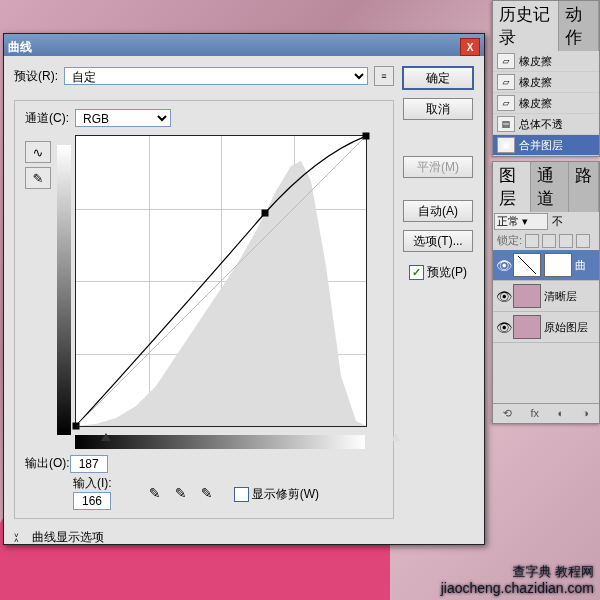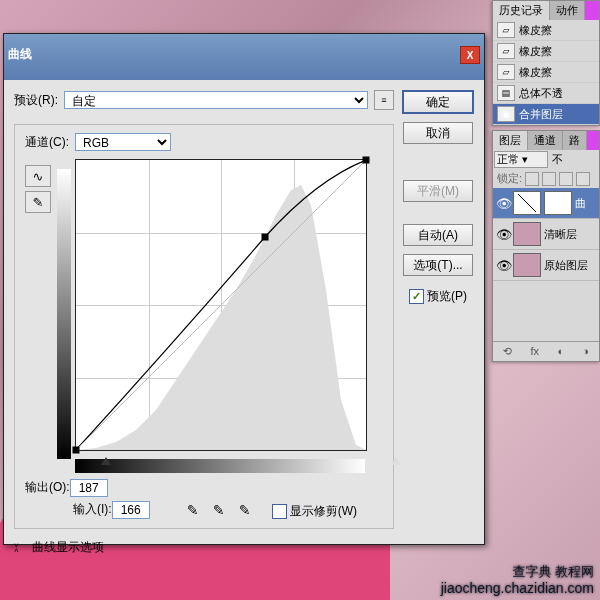--- a/index.html
+++ b/index.html
@@ -1,19 +1,19 @@
 <!DOCTYPE html>
 <html><head>
 <meta charset="utf-8">
 <style>
 body{margin:0;font-family:"Microsoft YaHei",SimSun,sans-serif;font-size:12px;background:#888;overflow:hidden;width:600px;height:600px;position:relative}
 .bg{position:absolute;inset:0;background:linear-gradient(135deg,#d4a5b8 0%,#b88a9c 30%,#e8c5d0 60%,#c8a0b0 100%)}
 .bg-coat{position:absolute;bottom:0;left:0;width:65%;height:18%;background:#e0457a;border-radius:50% 50% 0 0/30% 30% 0 0}
 .dialog{position:absolute;left:3px;top:33px;width:480px;height:510px;background:#e4e4e4;border:1px solid #222;box-shadow:2px 2px 6px rgba(0,0,0,.5)}
-.titlebar{height:22px;background:linear-gradient(#7a9cc6,#5a7cb0);display:flex;align-items:flex-start;justify-content:space-between;padding:12px 4px;color:#fff;font-weight:bold}
+.titlebar{height:22px;background:linear-gradient(#7a9cc6,#5a7cb0);display:flex;align-items:flex-end;justify-content:space-between;padding:0 4px;color:#fff;font-weight:bold}
 .close-btn{width:18px;height:16px;background:#d84030;border:1px solid #a02010;display:flex;align-items:center;justify-content:center;color:#fff;font-size:10px;font-weight:bold;cursor:pointer}
 .body{padding:10px;display:flex;gap:8px}
 .left{flex:1}
 .right{width:72px;display:flex;flex-direction:column;gap:8px;align-items:center}
 .row{display:flex;align-items:center;gap:6px;margin-bottom:8px}
 .lbl{white-space:nowrap}
 select,input[type=text]{border:1px solid #7a9cc6;background:#fff;font-size:12px;padding:1px 3px;height:18px;box-sizing:border-box}
 .preset-sel{flex:1}
 .menu-ic{width:18px;height:18px;border:1px solid #999;background:#e8e8e8;display:flex;align-items:center;justify-content:center;font-size:9px}
 .channel-sel{width:96px}
@@ -37,21 +37,21 @@
 .xgrad{width:290px;height:14px;background:linear-gradient(to right,#000,#fff);margin-left:48px}
 .out-row{display:flex;align-items:center;gap:4px;margin-top:6px}
 .io-inp{width:38px;text-align:center}
 .in-row{display:flex;align-items:center;gap:4px;margin-left:48px;margin-top:2px}
 .droppers{display:inline-flex;gap:8px;margin-left:30px}
 .dropper{width:18px;height:18px;display:flex;align-items:center;justify-content:center;font-size:14px}
 .show-opt{display:flex;align-items:center;gap:4px;margin-top:10px}
 .expand{width:14px;display:inline-flex;flex-direction:column;font-size:8px;line-height:5px}
 .panels{position:absolute;right:0;top:0;width:108px;display:flex;flex-direction:column;gap:4px}
 .panel{background:#d8d8d8;border:1px solid #888;box-shadow:-1px 1px 3px rgba(0,0,0,.3)}
-.panel-tabs{display:flex;background:#d946ef;font-size:11px}
+.panel-tabs{display:flex;background:#d946ef;font-size:17px}
 .ptab{padding:2px 6px;background:#d8d8d8;border-right:1px solid #999}
 .ptab.inactive{background:#b8b8b8}
 .hist-item{display:flex;align-items:center;gap:4px;padding:2px 4px;border-bottom:1px solid #ccc;font-size:11px}
 .hist-item.sel{background:#4a6cb0;color:#fff}
 .hist-ic{width:16px;height:14px;background:#f0f0f0;border:1px solid #999;font-size:9px;display:flex;align-items:center;justify-content:center}
 .lay-top{display:flex;gap:4px;padding:1px;font-size:11px;align-items:center}
 .lay-sel{width:48px;border:1px solid #999;background:#eee;padding:0 2px}
 .lock-row{display:flex;gap:3px;padding:2px 4px;font-size:11px;align-items:center;color:#666}
 .lock-ic{width:12px;height:12px;border:1px solid #999;background:#ddd}
 .layer{display:flex;align-items:center;gap:3px;padding:3px;border-bottom:1px solid #bbb;font-size:11px}
@@ -127,21 +127,21 @@
             <div class="xgrad" style="margin-left:18px"></div>
           </div>
         </div>
         <div class="out-row">
           <div style="display:flex;flex-direction:row">
             <span>输出(O):</span>
             <input class="io-inp" type="text" value="187" style="">
           </div>
         </div>
         <div class="in-row">
-          <div style="display:flex;flex-direction:row">
+          <div style="display:flex;flex-direction:column">
             <span>输入(I):</span>
             <input class="io-inp" type="text" value="166" style="">
           </div>
           <div class="droppers">
             <div class="dropper">✎</div>
             <div class="dropper">✎</div>
             <div class="dropper">✎</div>
           </div>
           <div class="chk-row" style="margin-left:14px">
             <div class="chk"></div>

